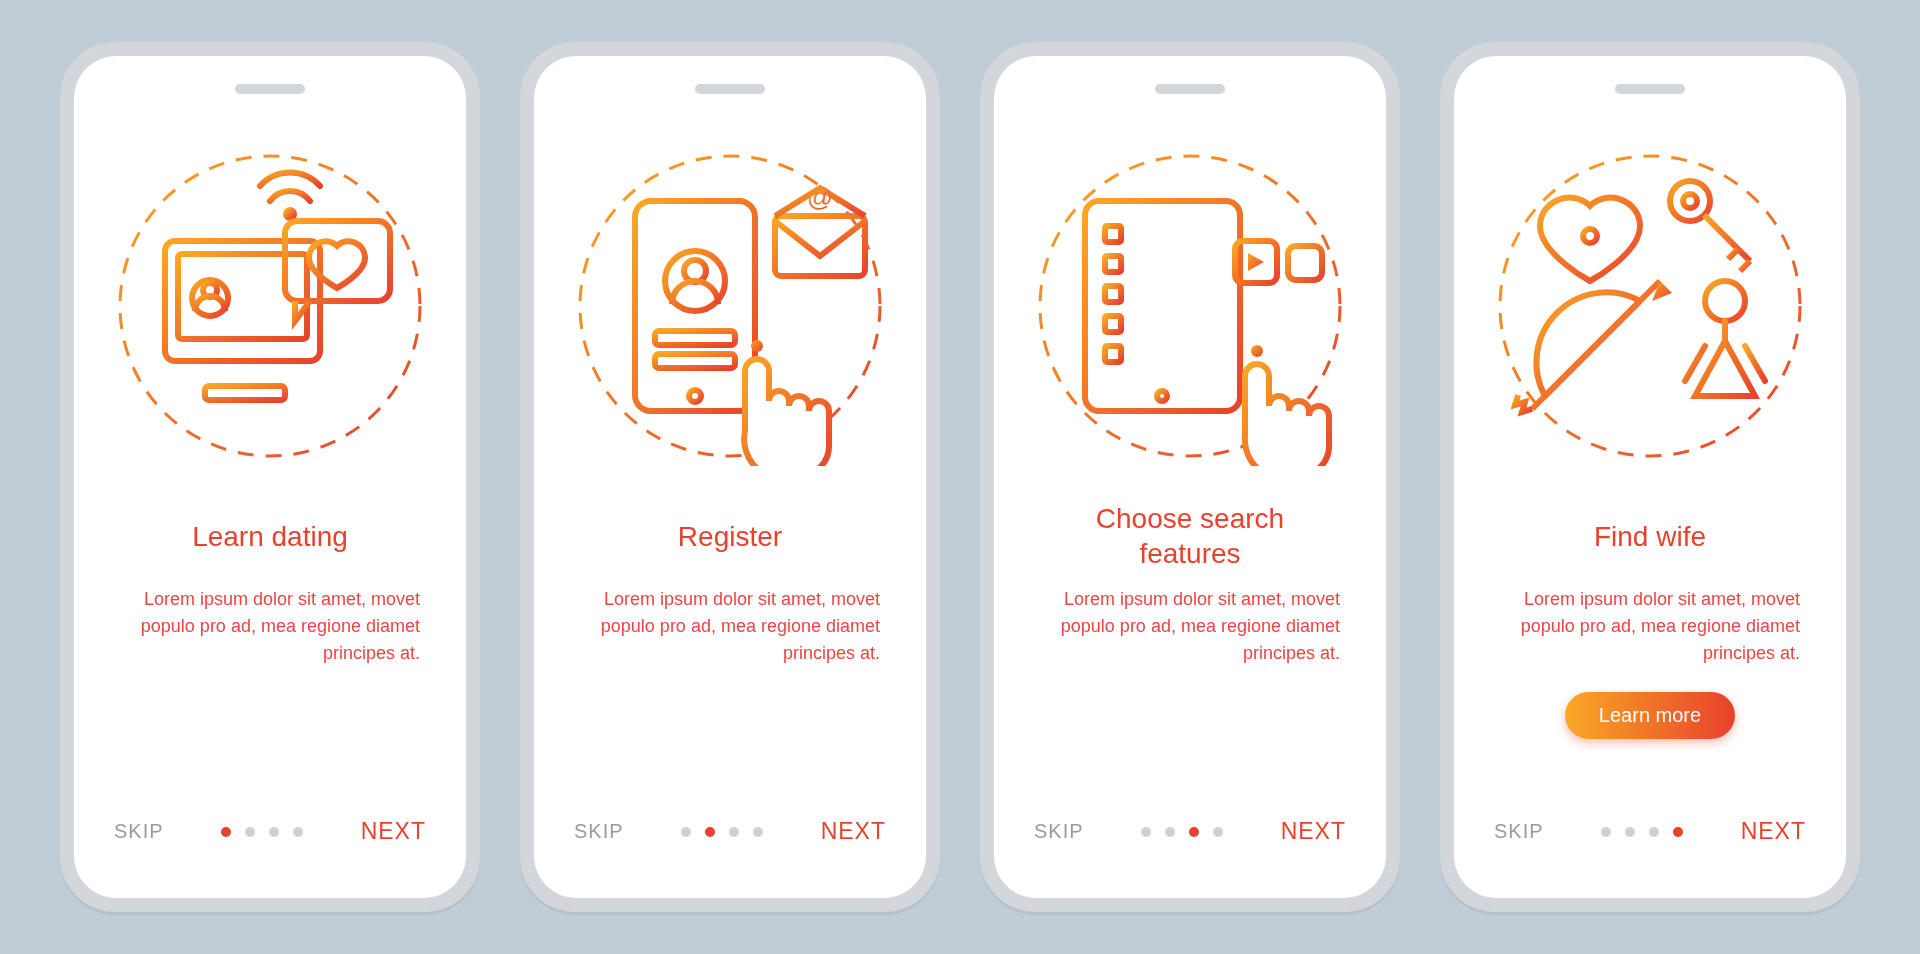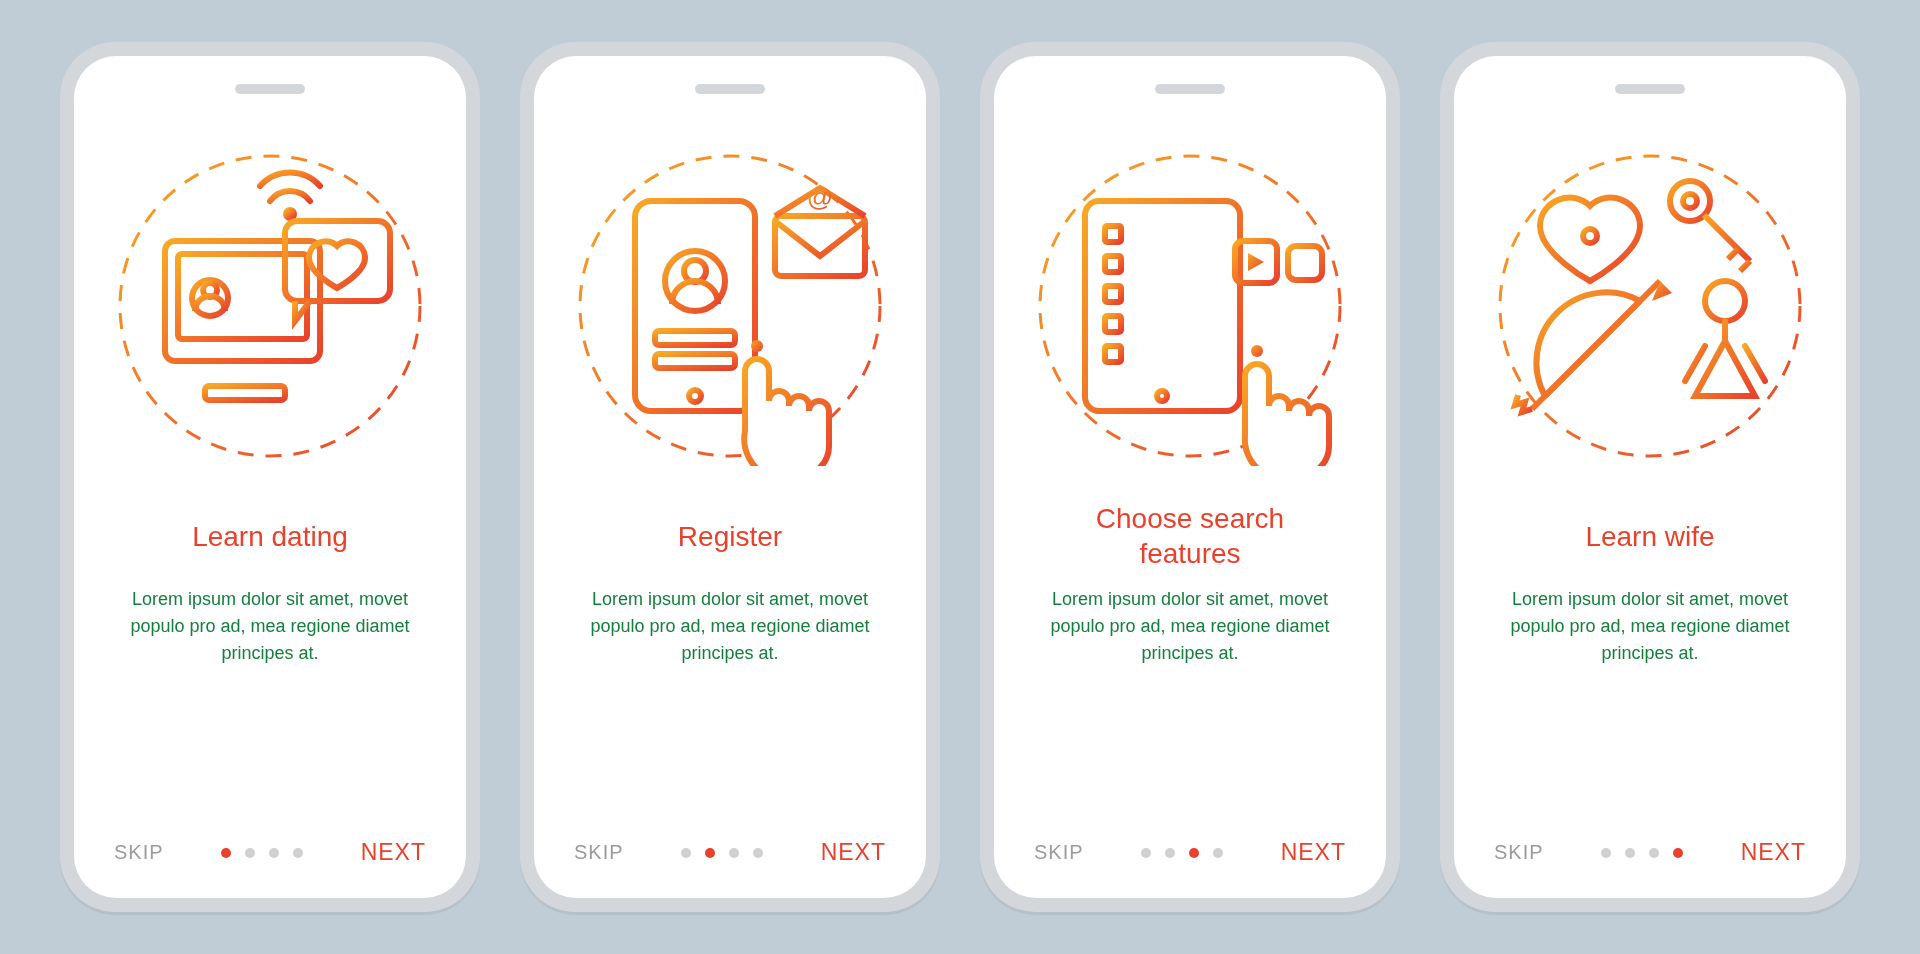--- a/index.html
+++ b/index.html
@@ -58,41 +58,41 @@
     font-weight: 400;
     text-align: center;
     margin-top: 35px;
     min-height: 70px;
     display: flex;
     align-items: center;
     line-height: 1.25;
     max-width: 280px;
   }
   .body {
-    color: #15803d;
+    color: #ef4444;
     font-size: 18px;
     line-height: 1.5;
-    text-align: center;
+    text-align: right;
     margin-top: 15px;
     max-width: 300px;
   }
   .cta {
     margin-top: 25px;
     background: linear-gradient(90deg, #f9a825, #e8412c);
     color: #fff;
     font-size: 20px;
     padding: 12px 34px;
     border-radius: 30px;
     border: none;
     cursor: pointer;
     box-shadow: 0 4px 10px rgba(232,65,44,.35);
   }
   .footer {
     position: absolute;
-    bottom: 32px;
+    bottom: 53px;
     left: 40px;
     right: 40px;
     display: flex;
     justify-content: space-between;
     align-items: center;
   }
   .skip {
     color: #9b9b9b;
     font-size: 20px;
     letter-spacing: 1px;
@@ -324,22 +324,23 @@
           <g stroke="url(#g4)" stroke-width="6" fill="none" stroke-linecap="round">
             <circle cx="235" cy="155" r="20"></circle>
             <path d="M235 175 l0 20 l-30 55 l60 0 l-30 -55"></path>
             <line x1="215" y1="200" x2="195" y2="235"></line>
               <line x1="255" y1="200" x2="275" y2="235"></line>
             <line x1="222" y1="250" x2="222" y2="285"></line>
               <line x1="248" y1="250" x2="248" y2="285"></line>
           </g>
         </svg>
       </div>
-      <div class="title">Learn wife</div>
+      <div class="title">Find wife</div>
       <div class="body">Lorem ipsum dolor sit amet, movet populo pro ad, mea regione diamet principes at.</div>
+      <button class="cta">Learn more</button>
       <div class="footer">
         <span class="skip">SKIP</span>
         <div class="dots">
           <span class="dot"></span>
           <span class="dot"></span>
           <span class="dot"></span>
           <span class="dot active"></span>
         </div>
         <span class="next">NEXT</span>
       </div>

